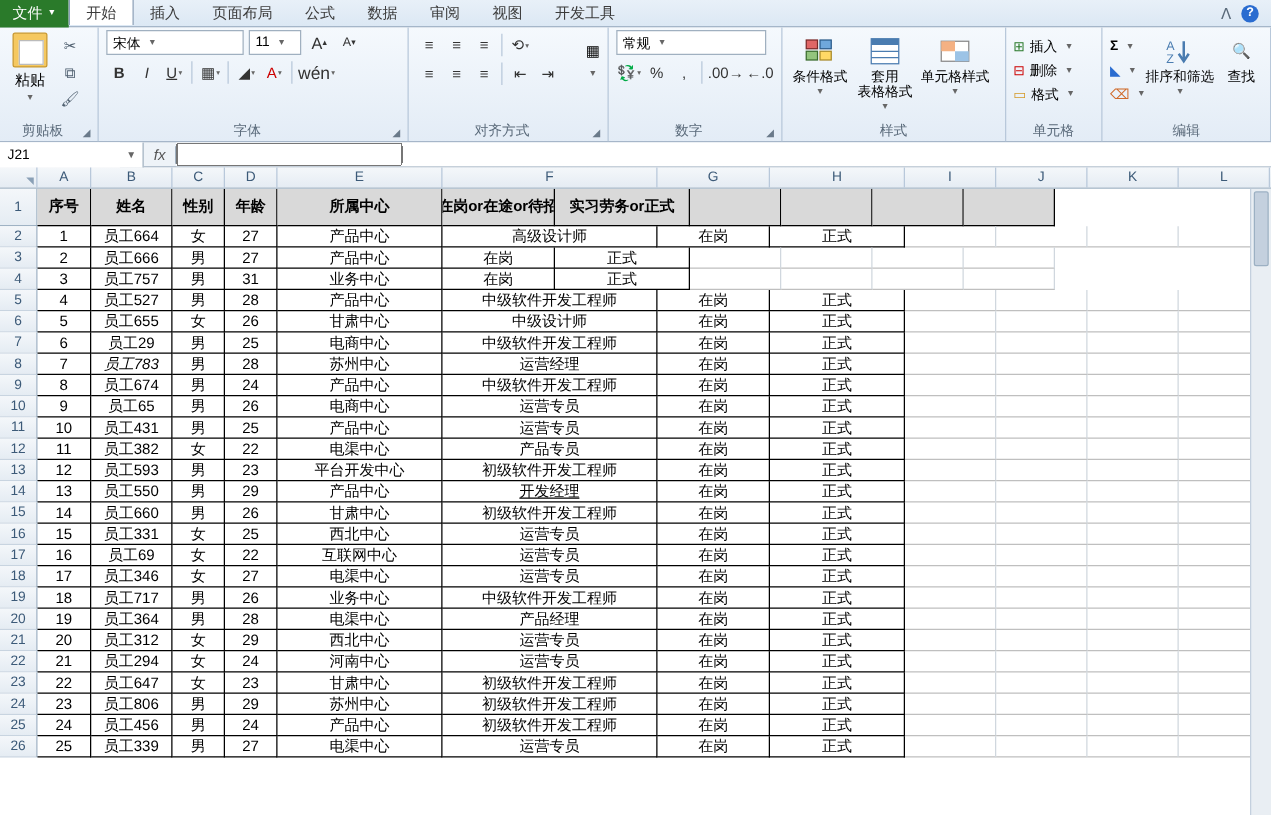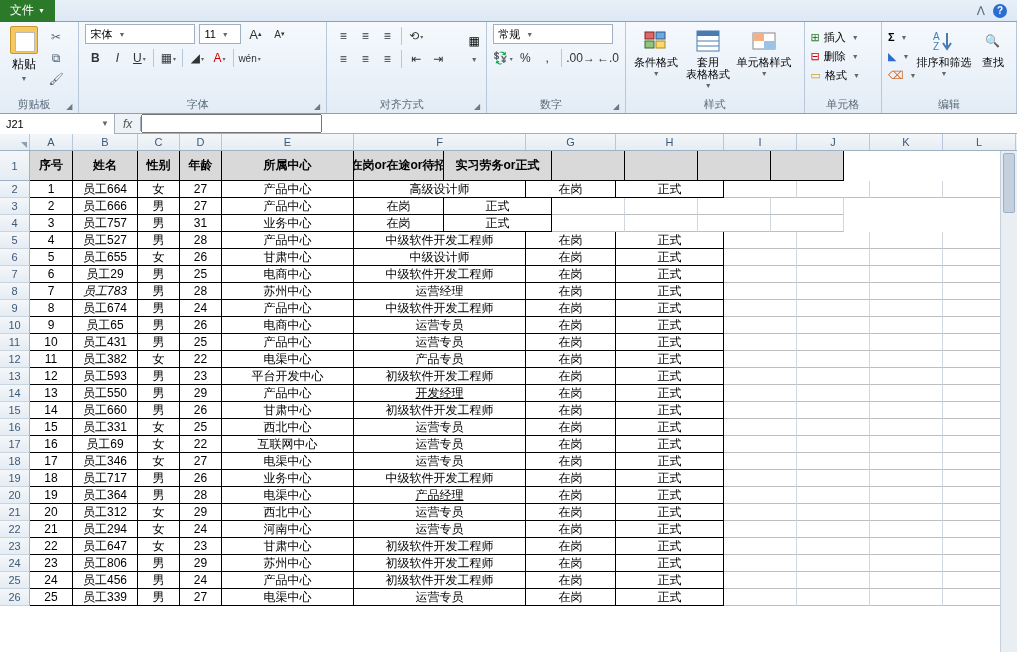--- a/index.html
+++ b/index.html
@@ -93,20 +93,21 @@
 svg { display:block; }
 </style>
 </head>
 <body>
 
 <div class="tabbar">
   <div class="file-tab">
       <span>文件</span>
       <span class="tri">▼</span>
     </div>
+  <div id="tabs-host"><span class="tab active">开始</span><span class="tab">插入</span><span class="tab">页面布局</span><span class="tab">公式</span><span class="tab">数据</span><span class="tab">审阅</span><span class="tab">视图</span><span class="tab">开发工具</span></div>
   <div class="spacer"></div>
   <div class="help-area">
     <span style="color:#5a6a7a">ᐱ</span>
     <span class="help-ico">?</span>
   </div>
 </div>
 
 <div class="ribbon">
 
   <div class="group" style="width:80px">
@@ -156,21 +157,21 @@
         <div class="ribbtn small-arr">▦</div>
         <span class="sep"></span>
         <div class="ribbtn small-arr">
             <span>◢</span>
           </div>
         <div class="ribbtn small-arr">
             <span style="color:#c00">A</span>
           </div>
         <span class="sep"></span>
         <div class="ribbtn small-arr">
-            <span style="font-size:10px">wén</span>
+            <span style="font-size:14px">wén</span>
           </div>
       </div>
     </div>
     <div class="group-footer">
         <div class="group-label">字体</div>
         <span class="dlg">◢</span>
       </div>
   </div>
 
   <div class="group" style="width:160px">
@@ -645,21 +646,21 @@
         <div class="cell cw-K" style="width: 73px;"></div>
         <div class="cell cw-L" style="width: 73px;"></div>
       </div>
       <div class="row data">
         <div class="rh">20</div>
         <div class="cell cw-A b" style="width: 43px;">19</div>
         <div class="cell cw-B b" style="width: 65px;">员工364</div>
         <div class="cell cw-C b" style="width: 42px;">男</div>
         <div class="cell cw-D b" style="width: 42px;">28</div>
         <div class="cell cw-E b" style="width: 132px;">电渠中心</div>
-        <div class="cell cw-F b" style="width: 172px; text-decoration: underline;">产品经理</div>
+        <div class="cell cw-F b" style="width: 172px;">产品经理</div>
         <div class="cell cw-G b" style="width: 90px;">在岗</div>
         <div class="cell cw-H b" style="width: 108px;">正式</div>
         <div class="cell cw-I" style="width: 73px;"></div>
         <div class="cell cw-J" style="width: 73px;"></div>
         <div class="cell cw-K" style="width: 73px;"></div>
         <div class="cell cw-L" style="width: 73px;"></div>
       </div>
       <div class="row data">
         <div class="rh">21</div>
         <div class="cell cw-A b" style="width: 43px;">20</div>

